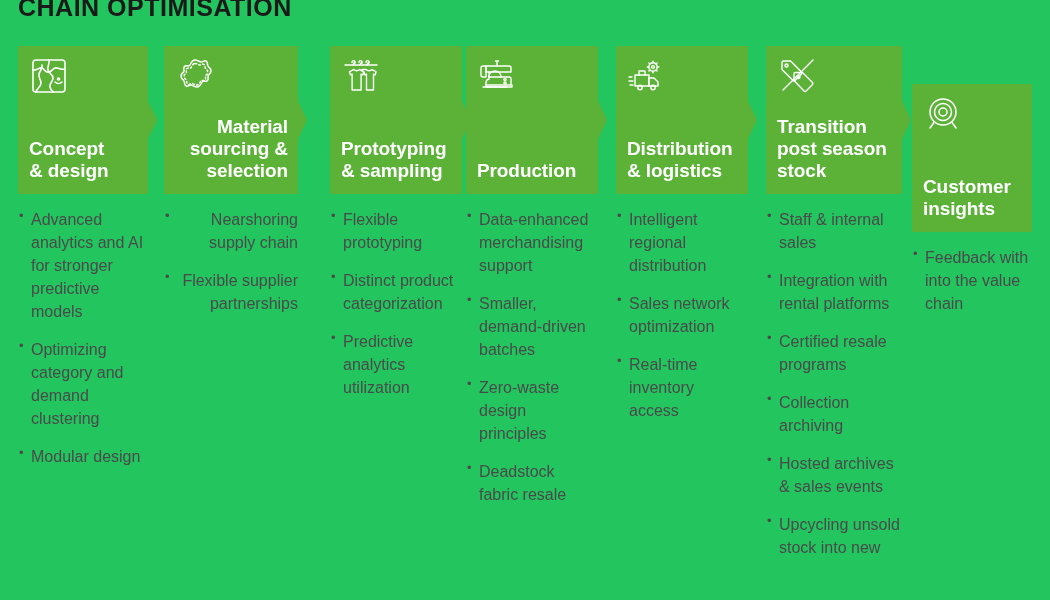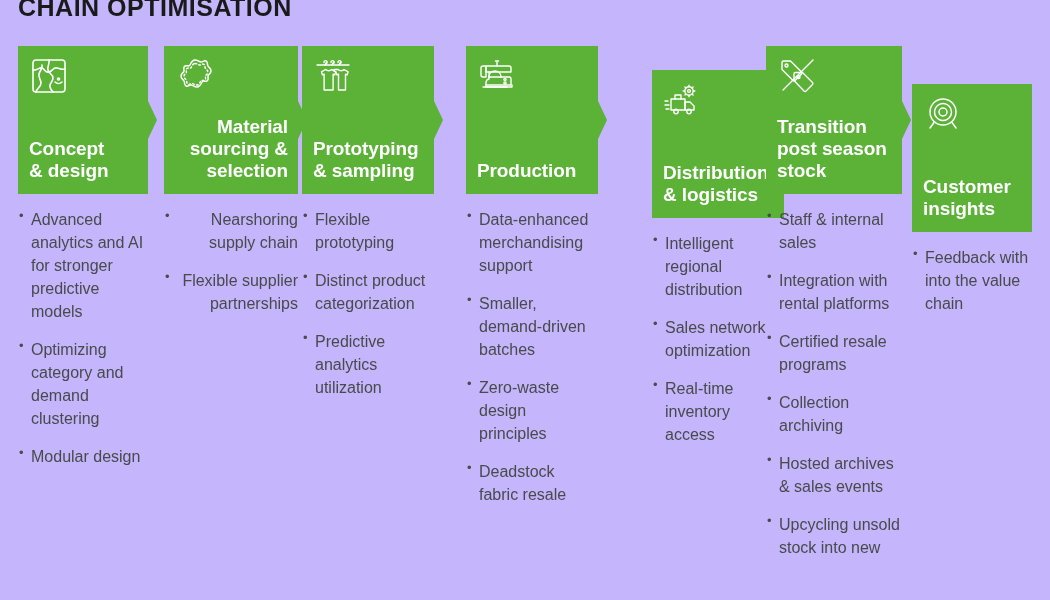--- a/index.html
+++ b/index.html
@@ -11,21 +11,21 @@
     overflow: hidden;
     background: #ffffff;
     font-family: "Liberation Sans", sans-serif;
     color: #3c3c3c;
   }
 
   #page {
     position: relative;
     width: 1050px;
     height: 600px;
-    background: #c4b5fd;
+    background: #22c55e;
     overflow: hidden;
   }
 
   
   .title-clip {
     position: absolute;
     left: 18px;
     top: -16px;
     width: 1000px;
     height: 46px;
@@ -52,23 +52,23 @@
 
   .col {
     position: absolute;
     top: 0;
     width: 128px;
   }
 
   
   .col-0 { left: 0px;   }
   .col-1 { left: 146px; text-align: right; }
-  .col-2 { left: 284px; }
+  .col-2 { left: 312px; }
   .col-3 { left: 448px; }
-  .col-4 { left: 634px; margin-top: 24px; }
+  .col-4 { left: 598px; }
   .col-5 { left: 748px; }
   .col-6 { left: 894px; margin-top: 38px; }
 
   .col-0 { width: 130px; }
   .col-1 { width: 134px; }
   .col-2 { width: 132px; }
   .col-3 { width: 132px; }
   .col-4 { width: 132px; }
   .col-5 { width: 136px; }
   .col-6 { width: 120px; }

